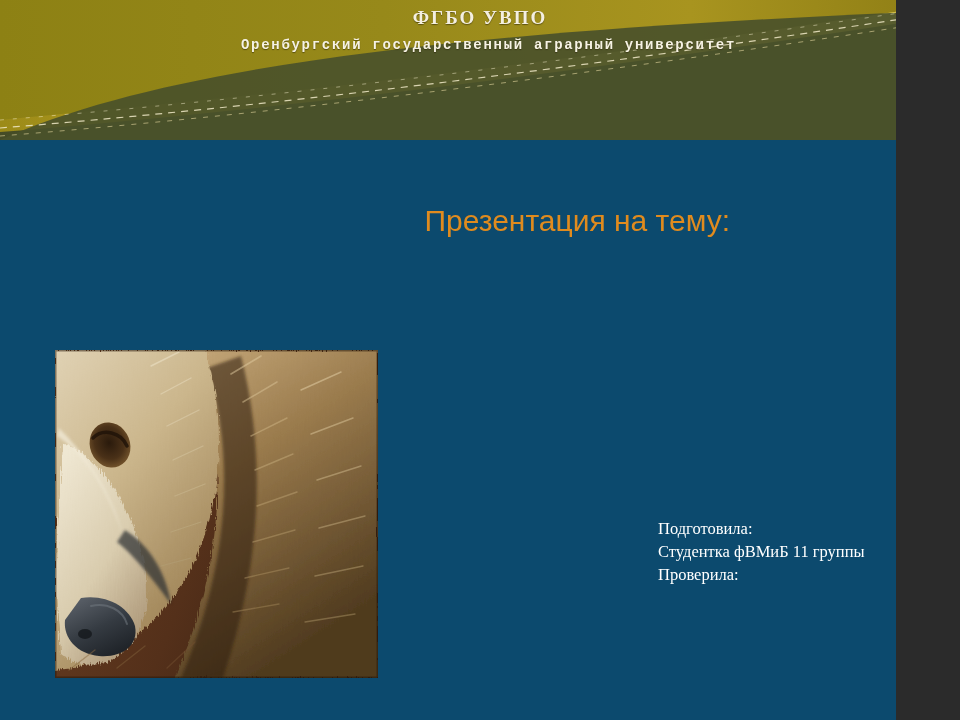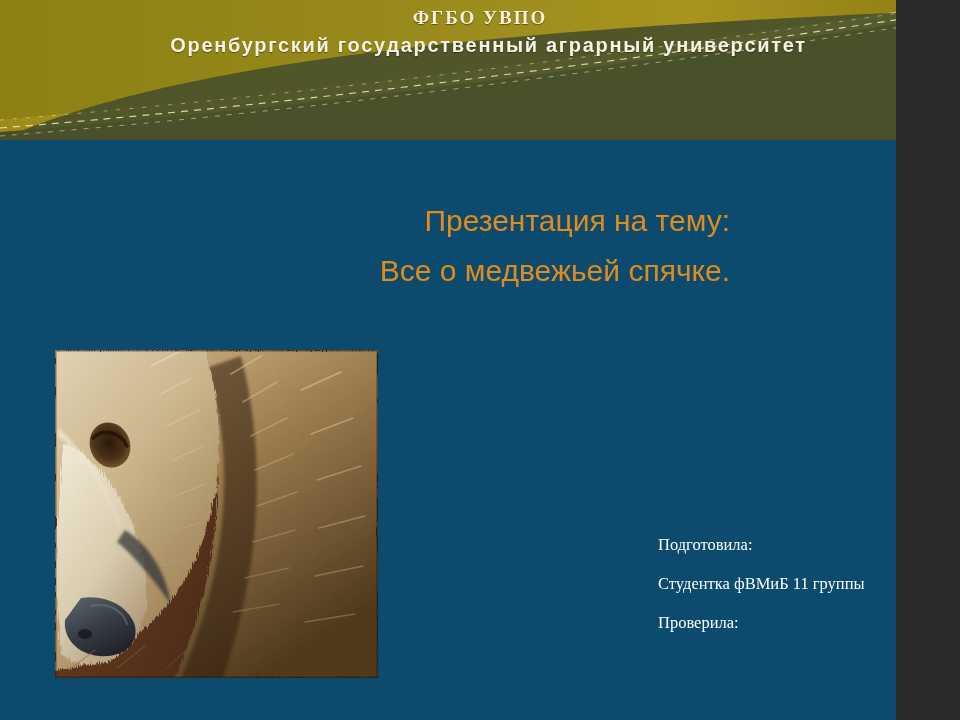--- a/index.html
+++ b/index.html
@@ -38,22 +38,22 @@
   .hdr-line1 {
     font-family: "Liberation Serif", serif;
     font-size: 19px;
     font-weight: bold;
     color: #F4EFE0;
     letter-spacing: 2.0px;
     line-height: 24px;
     text-shadow: 0 1px 1px rgba(40,35,5,0.55);
   }
   .hdr-line2 {
-    font-family: Liberation Sans, sans-serif;
-    font-size: 20px;
+    font-family: Liberation Mono, monospace;
+    font-size: 14px;
     font-weight: bold;
     color: #F6F2E4;
     letter-spacing: 1.7px;
     line-height: 30px;
     text-shadow: 0 1px 1px rgba(40,35,5,0.55);
     margin-left: 17px;
   }
 
   
   #title-block {
@@ -78,21 +78,20 @@
     left: 658px;
     top: 517px;
     width: 290px;
   }
   .author-line {
     color: #FFFFFF;
     font-family: "Liberation Serif", serif;
     font-size: 16.5px;
     line-height: 23px;
     white-space: nowrap;
-    margin-top: 16px;
   }
 
   
   #bear-photo {
     position: absolute;
     left: 55px;
     top: 350px;
     width: 323px;
     height: 328px;
     overflow: hidden;
@@ -139,21 +138,20 @@
     </svg>
   </div>
 
   <div id="header-text">
     <div class="hdr-line1">ФГБО  УВПО</div>
     <div class="hdr-line2">Оренбургский государственный аграрный университет</div>
   </div>
 
   <div id="title-block">
     <div class="title-line">Презентация на тему:</div>
-    <div class="title-line">Все о медвежьей спячке.</div>
   </div>
 
   <div id="bear-photo">
     <svg width="323" height="328" viewBox="0 0 323 328">
       <defs>
         <linearGradient id="furBase" x1="0.1" y1="0" x2="0.9" y2="1">
           <stop offset="0%" stop-color="#8E7143"></stop>
           <stop offset="35%" stop-color="#6B4F2B"></stop>
           <stop offset="70%" stop-color="#4A341B"></stop>
           <stop offset="100%" stop-color="#33220F"></stop>

